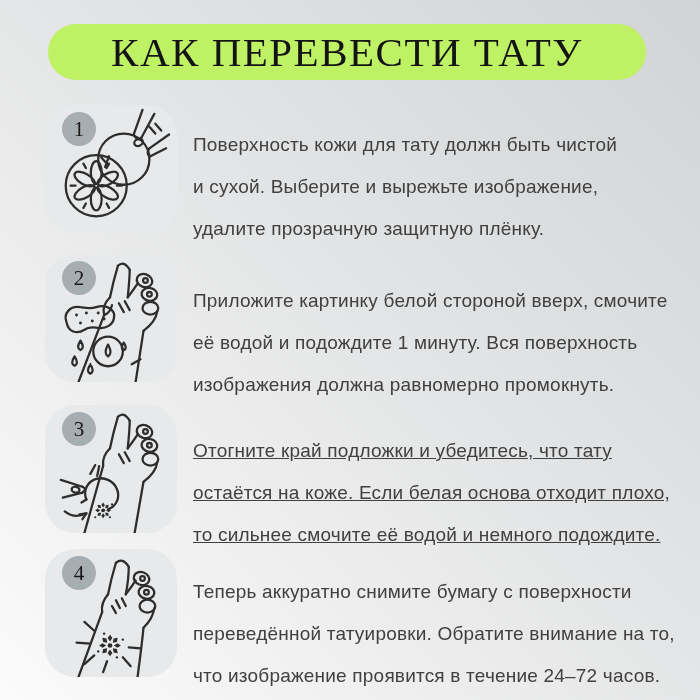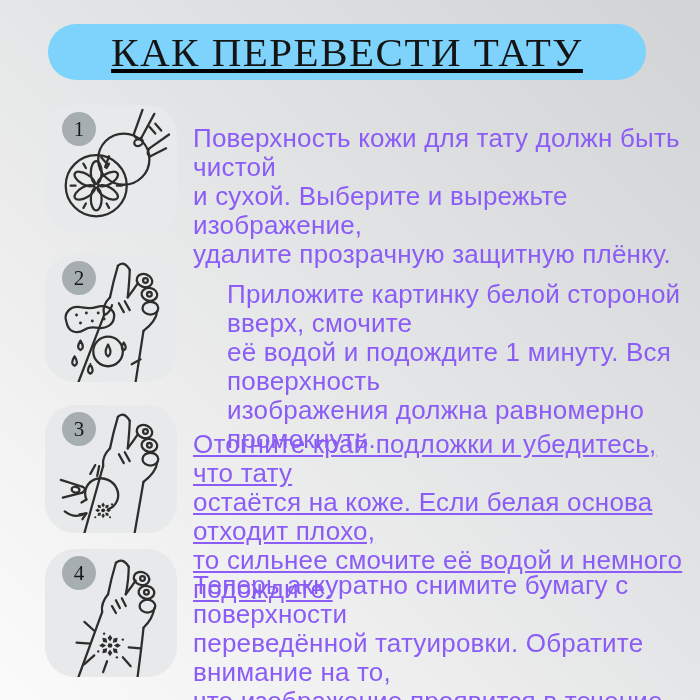--- a/index.html
+++ b/index.html
@@ -9,23 +9,23 @@
     background: linear-gradient(225deg, #d1d3d4 0%, #e3e4e5 45%, #fbfbfb 100%);
     position: relative;
   }
   .canvas { position: absolute; inset: 0; }
 
   
   .title-pill {
     position: absolute;
     left: 48px; top: 24px;
     width: 598px; height: 56px;
-    background: #7dd3fc;
+    background: #bef264;
     border-radius: 28px;
-    display: flex; align-items: center; justify-content: center; text-decoration: underline;
+    display: flex; align-items: center; justify-content: center;
   }
   .title-pill h1 {
     font-family: "Liberation Serif", serif;
     font-weight: 400;
     font-size: 41px;
     letter-spacing: 1.5px;
     color: #141414;
     white-space: nowrap;
   }
 
@@ -47,29 +47,29 @@
     font-family: "Liberation Serif", serif;
     font-size: 21px;
     color: #161616;
   }
   .step-card svg { position: absolute; inset: 0; width: 100%; height: 100%; }
 
   
   .step-text {
     position: absolute;
     left: 193px;
-    font-size: 26px;
-    line-height: 29px;
+    font-size: 19px;
+    line-height: 42px;
     letter-spacing: 0.2px;
-    color: #8b5cf6;
+    color: #404040;
     white-space: pre-line;
   }
 
   .card-1 { top: 105px; }  .text-1 { top: 124px; }
-  .card-2 { top: 254px; }  .text-2 { top: 280px; margin-left: 34px; }
+  .card-2 { top: 254px; }  .text-2 { top: 280px; }
   .card-3 { top: 405px; }  .text-3 { top: 430px; text-decoration: underline; }
   .card-4 { top: 549px; }  .text-4 { top: 571px; }
 
   .ink { stroke: #2d2d2d; stroke-width: 2.3; fill: none; stroke-linecap: round; stroke-linejoin: round; }
   .ink-fill { fill: #2d2d2d; stroke: none; }
 </style>
 </head>
 <body>
 
 <div class="canvas">

